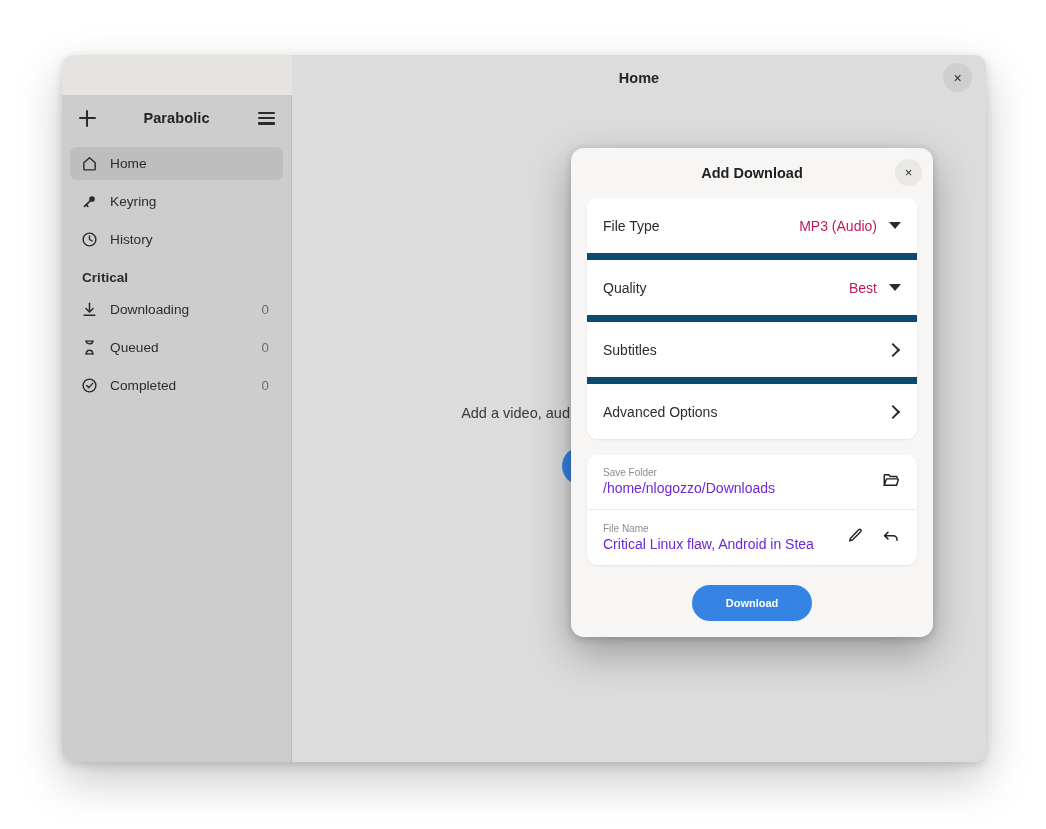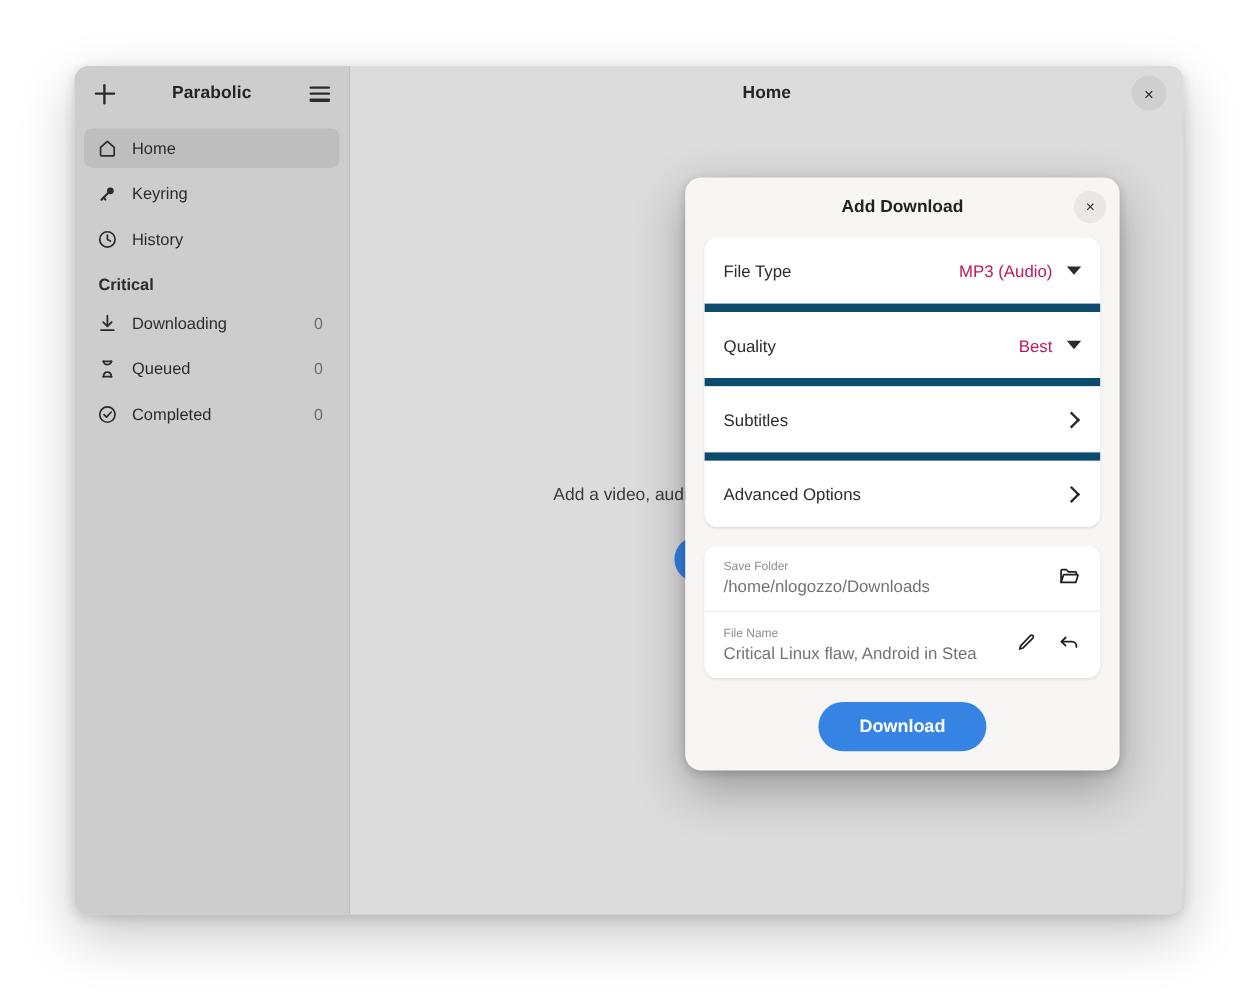--- a/index.html
+++ b/index.html
@@ -34,20 +34,21 @@
   }
 
   
   .sidebar {
     width: 229px;
     flex: 0 0 229px;
     background: #cdcdcd;
     display: flex;
     flex-direction: column;
     border-right: 1px solid #bcbcbc;
+    margin-top: 40px;
   }
 
   .sidebar-header {
     height: 46px;
     display: flex;
     align-items: center;
     padding: 0 10px;
     flex: 0 0 46px;
   }
 
@@ -322,21 +323,21 @@
     justify-content: center;
   }
   .entry-caption {
     font-size: 10px;
     color: #8d8d8d;
     margin-bottom: 2px;
     line-height: 1.1;
   }
   .entry-value {
     font-size: 14px;
-    color: #737373;
+    color: #6d28d9;
     white-space: nowrap;
     overflow: hidden;
     line-height: 1.2;
   }
   .entry-actions {
     display: flex;
     align-items: center;
     gap: 12px;
     padding-left: 8px;
   }
@@ -353,21 +354,21 @@
   .dialog-footer {
     display: flex;
     justify-content: center;
     padding-top: 4px;
   }
   .download-btn {
     background: #3584e4;
     color: #ffffff;
     border: none;
     border-radius: 22px;
-    font-size: 15px;
+    font-size: 11px;
     font-weight: bold;
     padding: 12px 34px;
     cursor: pointer;
     font-family: "Liberation Sans", sans-serif;
     text-align: center;
   }
 
   
   .watermark {
     position: absolute;

